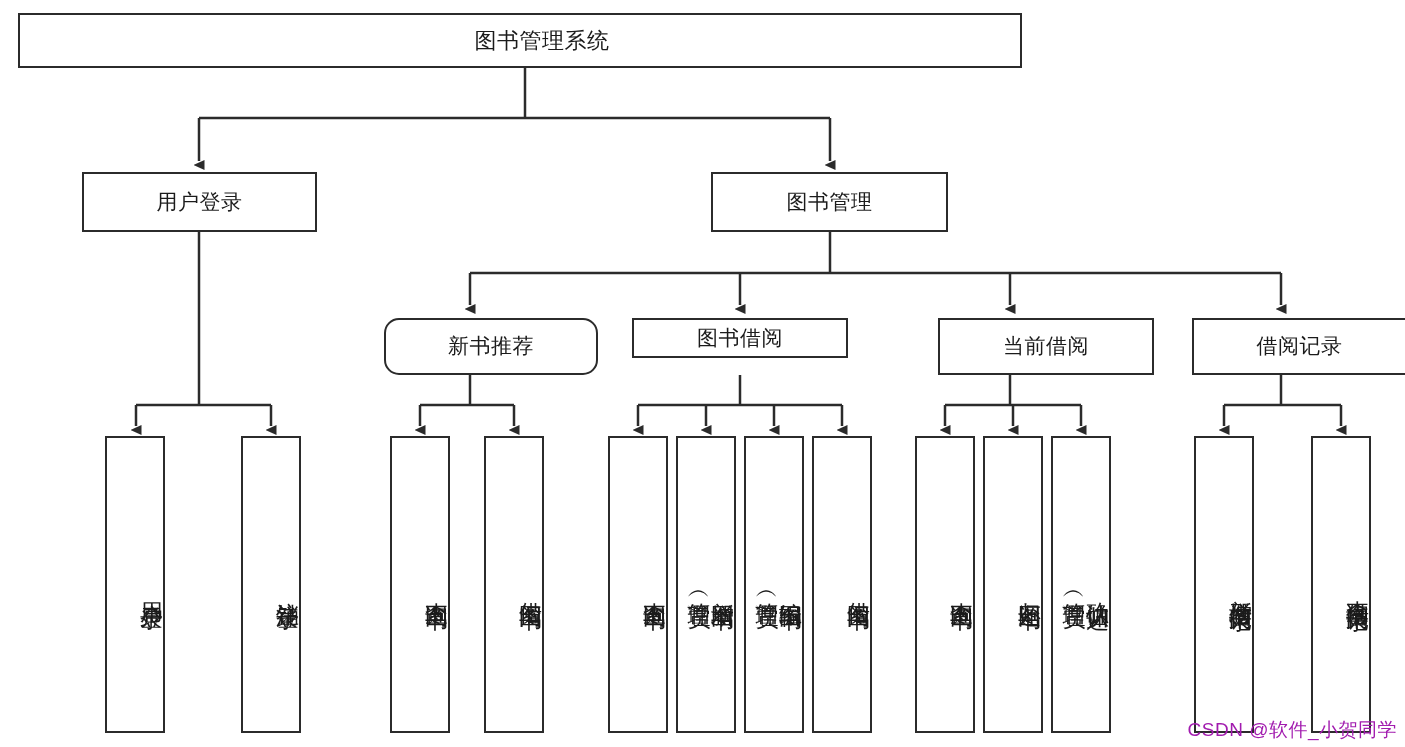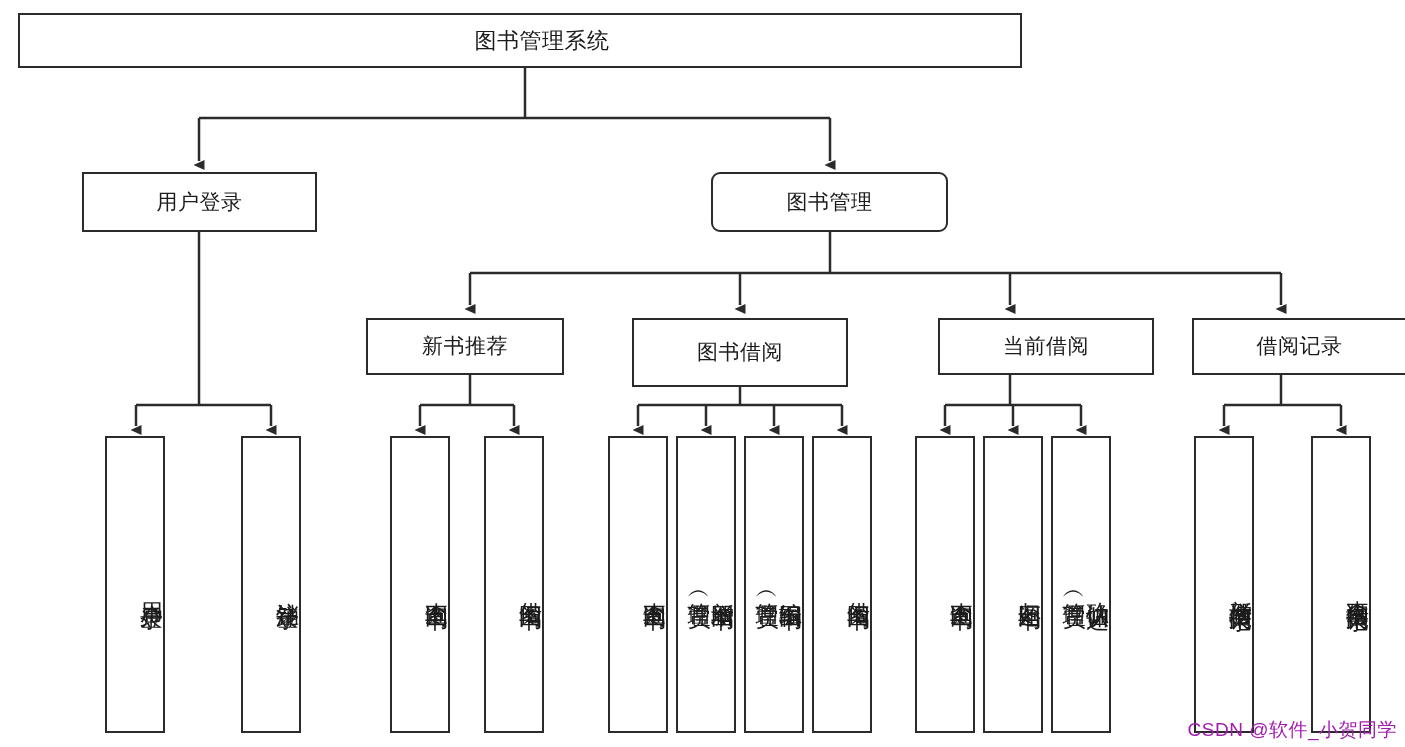--- a/index.html
+++ b/index.html
@@ -104,28 +104,28 @@
     </g>
   </svg>
 
   <div class="node h-node root" style="left:18px;top:13px;width:1004px;height:55px;padding-left:44px;">
     <span class="lbl">图书管理系统</span>
   </div>
 
   <div class="node h-node" style="left:82px;top:172px;width:235px;height:60px;">
     <span class="lbl">用户登录</span>
   </div>
-  <div class="node h-node" style="left:711px;top:172px;width:237px;height:60px;border-radius:9px;">
+  <div class="node h-node" style="left:711px;top:172px;width:237px;height:60px;">
     <span class="lbl">图书管理</span>
   </div>
 
-  <div class="node h-node" style="left:366px;top:318px;width:198px;height:57px;">
+  <div class="node h-node" style="left:384px;top:318px;width:214px;height:57px;border-radius:15px;">
     <span class="lbl">新书推荐</span>
   </div>
-  <div class="node h-node" style="left:632px;top:318px;width:216px;height:69px;font-family:Liberation Serif, serif;">
+  <div class="node h-node" style="left:632px;top:318px;width:216px;height:40px;font-family:Liberation Serif, serif;">
     <span class="lbl">图书借阅</span>
   </div>
   <div class="node h-node" style="left:902px;top:318px;width:216px;height:57px;margin-left:36px;">
     <span class="lbl">当前借阅</span>
   </div>
   <div class="node h-node" style="left:1173px;top:318px;width:215px;height:57px;margin-left:19px;">
     <span class="lbl">借阅记录</span>
   </div>
 
   <div class="node v-node" style="left:105px;top:436px;width:60px;height:297px;">

